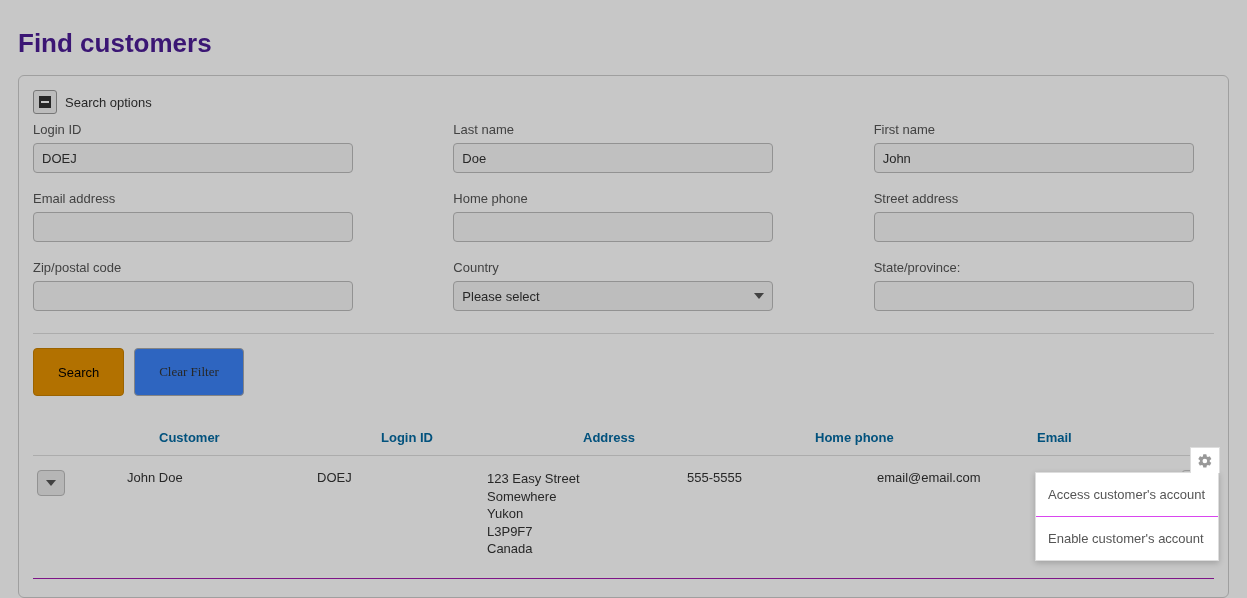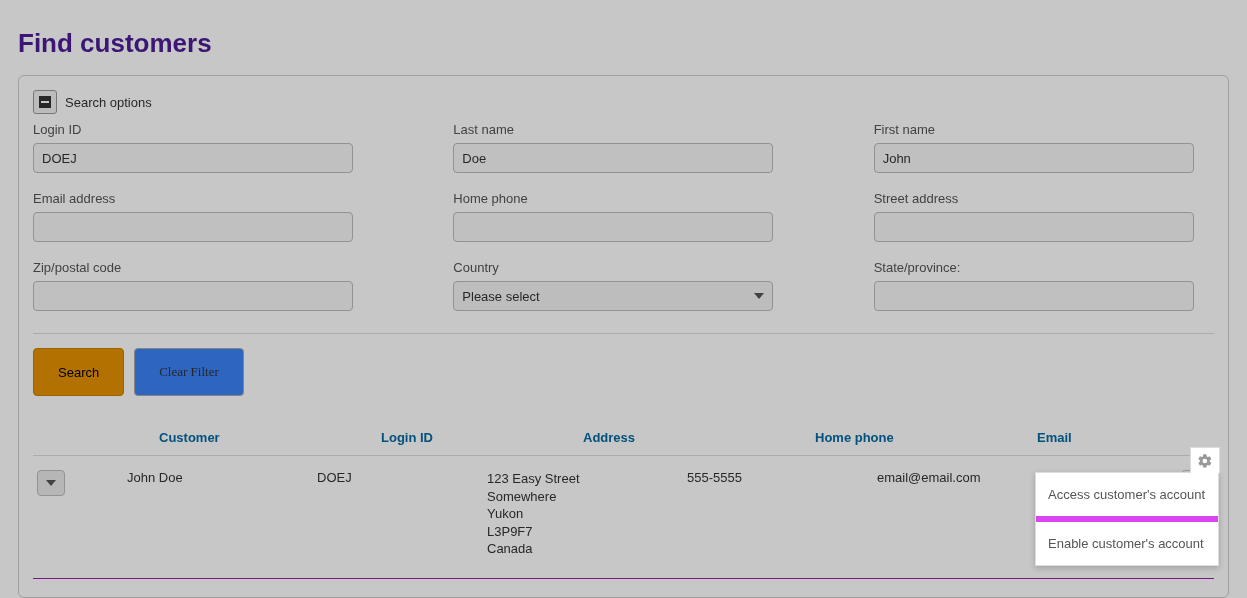--- a/index.html
+++ b/index.html
@@ -186,21 +186,21 @@
     border:1px solid #ddd;
     border-bottom:none;
     display:flex;align-items:center;justify-content:center;
   }
   .menu-item {
     padding: 14px 12px;
     font-size: 13px;
     color: #555;
     cursor:pointer;
   }
-  .menu-item + .menu-item { border-top: 6px solid #d946ef; }
+  .menu-item + .menu-item { border-top: 1px solid #d946ef; }
 </style>
 </head>
 <body>
 
 <div class="page">
   <h1 class="page-title">Find customers</h1>
 
   <div class="panel">
 
     <div class="search-opt-header">

